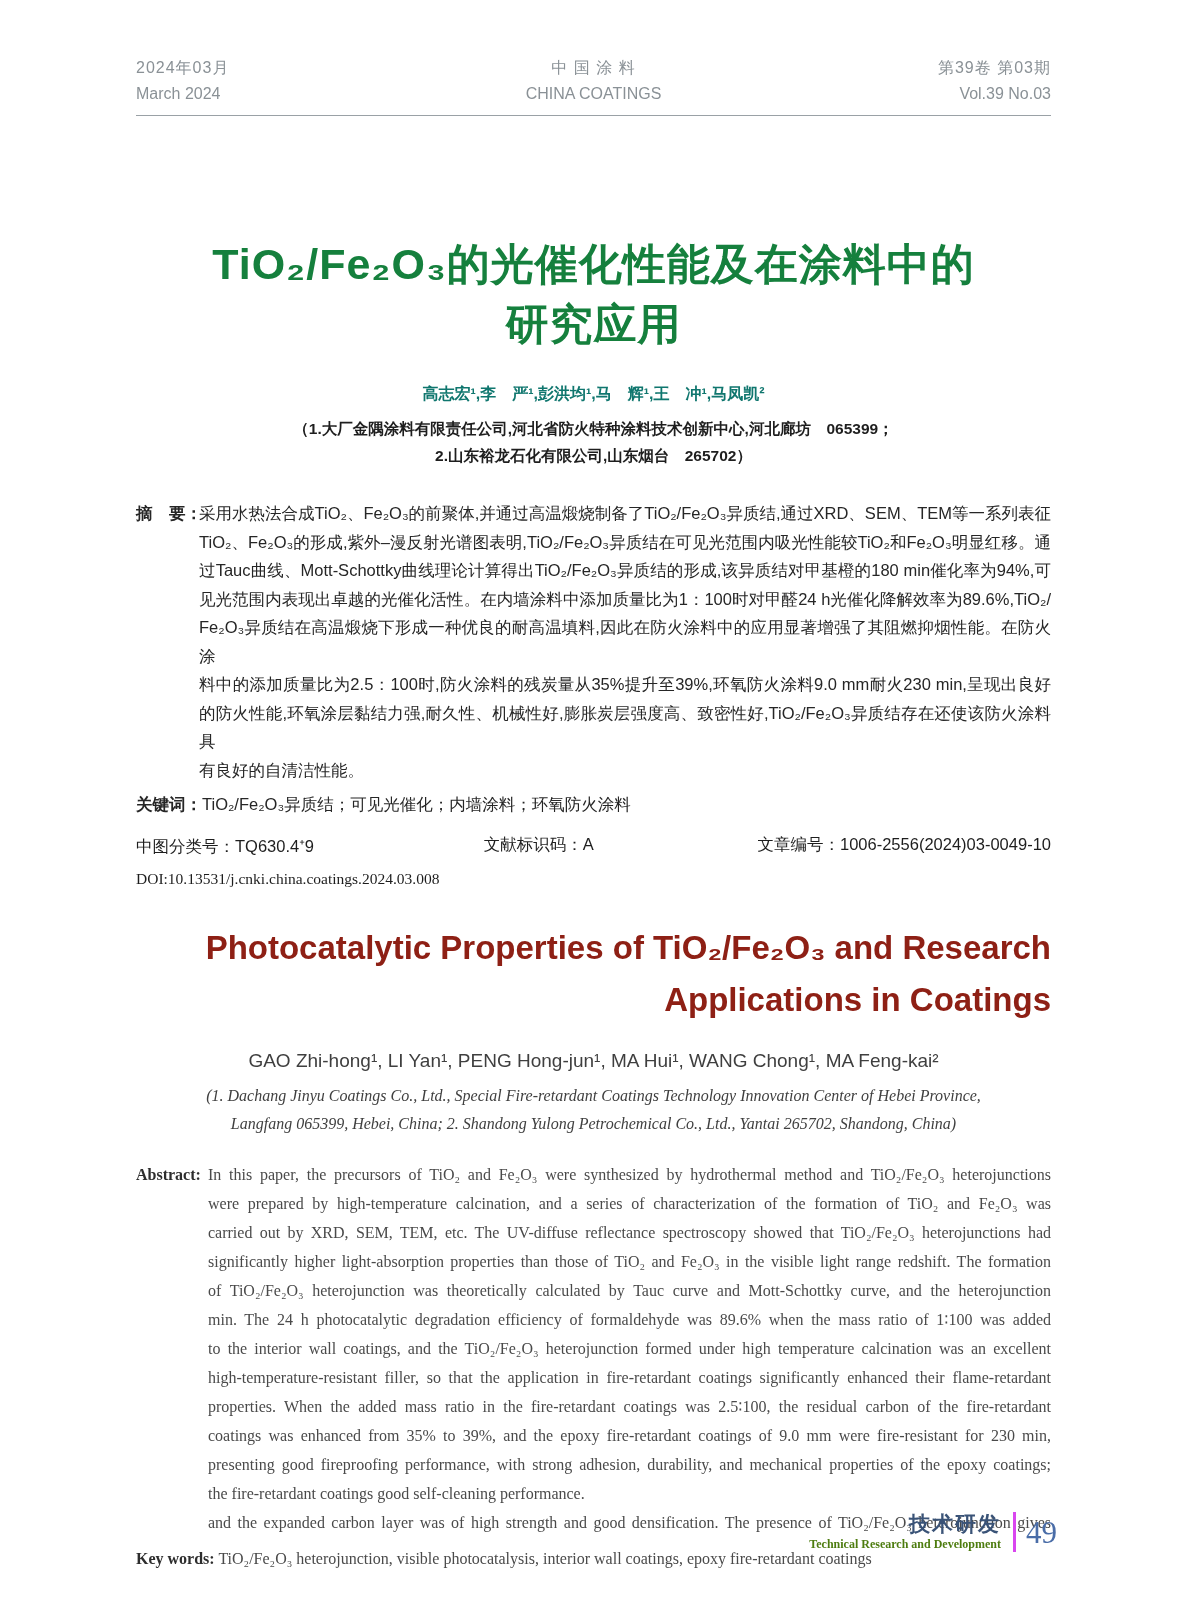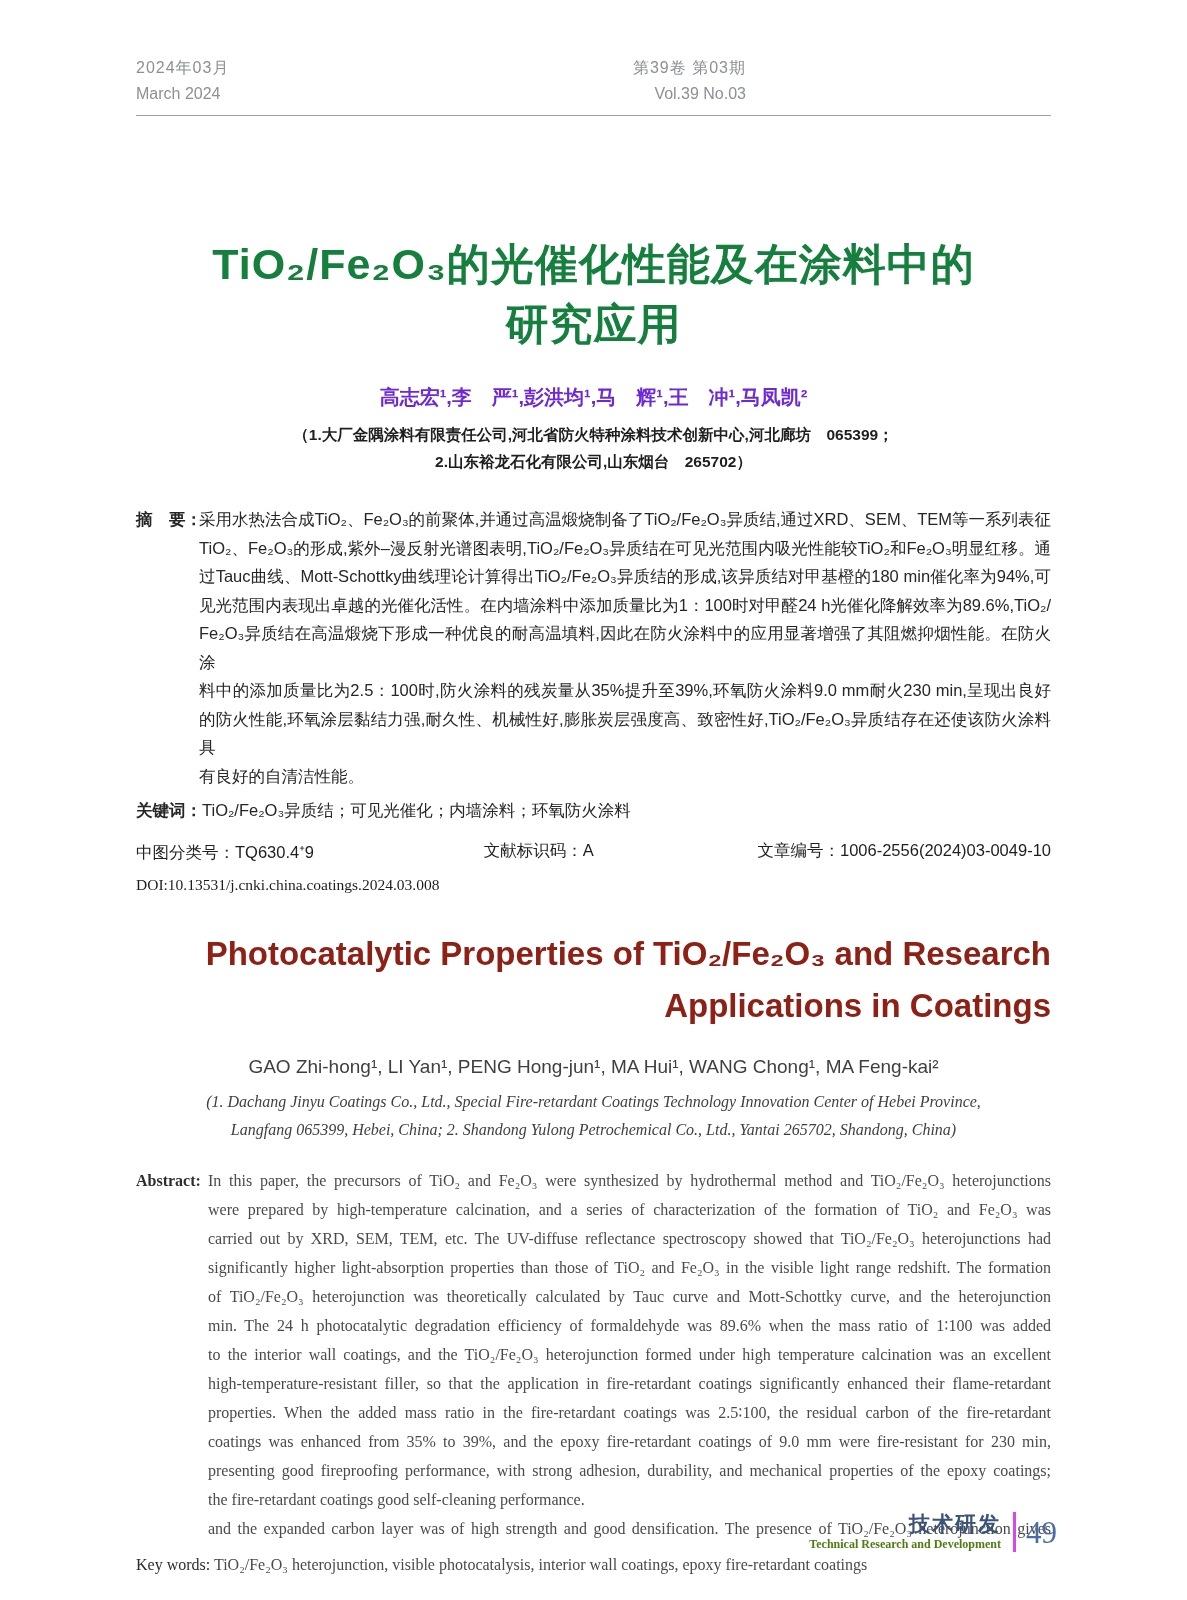--- a/index.html
+++ b/index.html
@@ -10,21 +10,21 @@
   .jheader{display:grid;grid-template-columns:1fr 1fr 1fr;color:#8A9196;font-size:16px;line-height:26px;}
   .jheader .c1{text-align:left;}
   .jheader .c2{text-align:center;}
   .jheader .c3{text-align:right;}
   .jheader .cnrow{letter-spacing:1px;}
   .jrule{border:none;border-top:1.5px solid #9AA1A6;margin:8px 0 0 0;}
 
   
   .cn-title{margin-top:118px;text-align:center;color:#15803d;font-weight:700;font-size:43px;line-height:60px;letter-spacing:1px;}
 
-  .cn-authors{margin-top:30px;text-align:center;font-size:20px;font-weight:700;color:#6d28d9;}
+  .cn-authors{margin-top:30px;text-align:center;font-size:16px;font-weight:700;color:#0f766e;}
   .cn-affil{margin-top:10px;text-align:center;font-size:15.5px;font-weight:700;line-height:27px;color:#1e1e1e;}
   .cn-affil div{margin:0;}
 
   
   .cn-abstract{position:relative;margin-top:30px;padding-left:63px;font-size:16.5px;line-height:28.5px;color:#262626;}
   .cn-abstract .ablabel{position:absolute;left:0;top:0;font-weight:700;}
   .cn-abstract .aline{text-align:justify;text-align-last:justify;}
   .cn-abstract .aline.last{text-align:left;text-align-last:left;}
 
   .cn-keywords{margin-top:6px;font-size:16.5px;line-height:28px;color:#262626;}
@@ -39,38 +39,42 @@
   .en-authors{margin-top:24px;text-align:center;font-size:19px;color:#3f3f3f;}
   .en-affil{margin-top:10px;text-align:center;font-family:"Liberation Serif",serif;font-style:italic;font-size:16px;line-height:28px;color:#3f3f3f;}
 
   
   .en-abstract{position:relative;margin-top:22px;padding-left:72px;font-family:"Liberation Serif",serif;font-size:16px;line-height:29px;color:#4A4A4A;}
   .en-abstract .ablabel{position:absolute;left:0;top:0;font-weight:700;color:#2d2d2d;}
   .en-abstract .aline{text-align:justify;text-align-last:justify;}
   .en-abstract .aline.last{text-align:left;text-align-last:left;}
 
   .en-keywords{margin-top:8px;font-family:"Liberation Serif",serif;font-size:16px;line-height:28px;color:#4A4A4A;}
-  .en-keywords .kwlabel{font-weight:400;color:#2d2d2d;}
+  .en-keywords .kwlabel{font-weight:700;color:#2d2d2d;}
 
   
   .page-footer{position:absolute;right:130px;bottom:48px;display:flex;align-items:center;}
   .sec-block{text-align:right;padding-right:12px;border-right:3px solid #d946ef;margin-right:10px;}
   .sec-cn{font-size:21px;font-weight:700;color:#3A5377;letter-spacing:2px;line-height:24px;}
   .sec-en{font-family:"Liberation Serif",serif;font-weight:700;font-size:12px;color:#4d7c0f;line-height:16px;}
   .page-num{font-family:"Liberation Serif",serif;font-size:31px;color:#4A6DA8;line-height:31px;}
 </style>
 </head>
 <body>
 
 <div class="page">
 
   <div class="jheader">
     <div class="c1">
       <div class="cnrow">2024年03月</div>
       <div>March 2024</div>
+    </div>
+    <div class="c2">
+      <div class="cnrow">中 国 涂 料</div>
+      <div>CHINA COATINGS</div>
     </div>
     <div class="c3">
       <div class="cnrow">第39卷 第03期</div>
       <div>Vol.39  No.03</div>
     </div>
   </div>
   <hr class="jrule">
 
   <div class="cn-title">
     <div>TiO₂/Fe₂O₃的光催化性能及在涂料中的</div>

